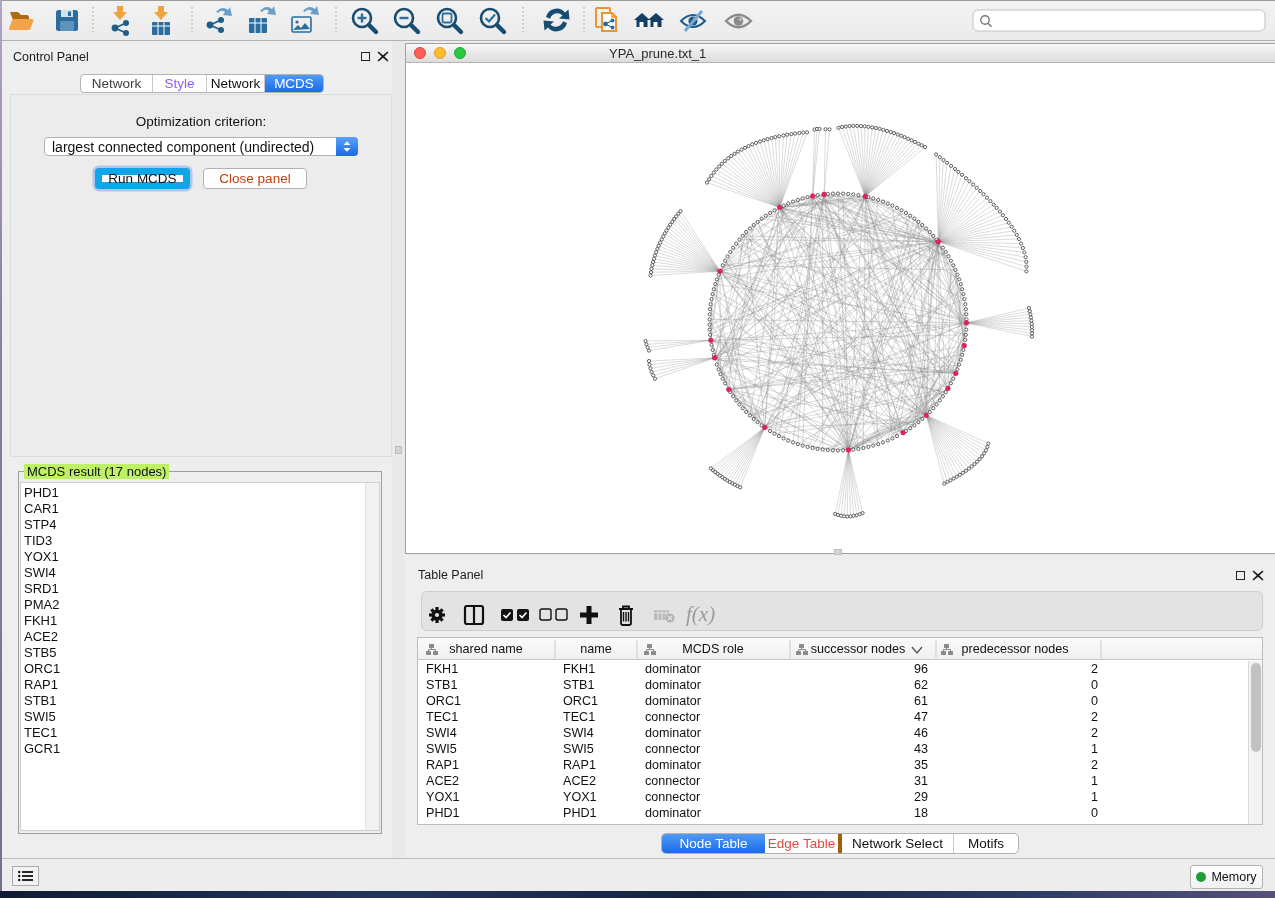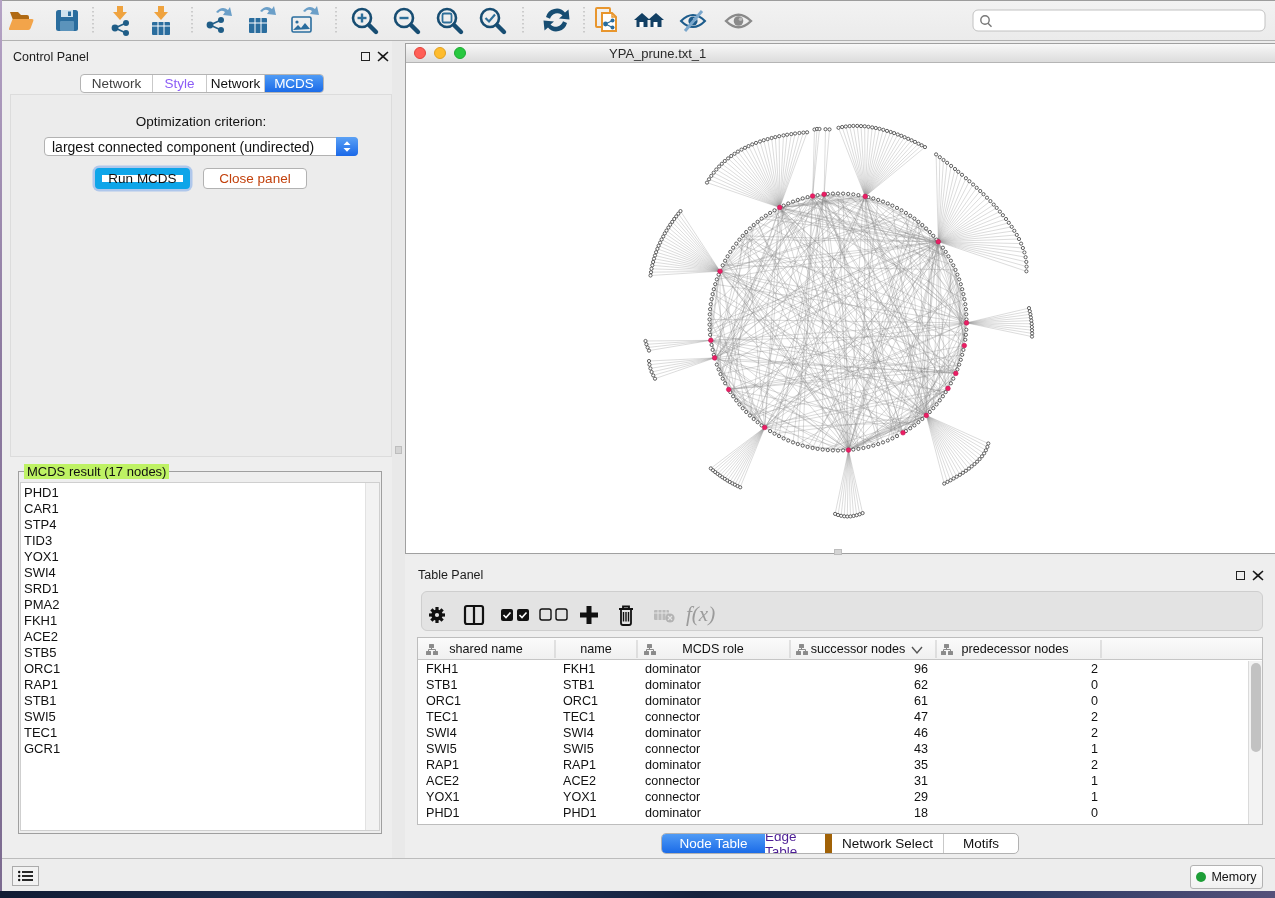--- a/index.html
+++ b/index.html
@@ -1239,21 +1239,21 @@
       <text x="227" y="156">dominator</text>
       <text x="510" y="156" text-anchor="end">18</text>
       <text x="680" y="156" text-anchor="end">0</text>
  </g>
 </svg>
 <div class="abs" style="left:1248px;top:661px;width:14px;height:163px;background:#f3f3f3;border-left:1px solid #dadada"></div>
 <div class="abs" style="left:1250.5px;top:663px;width:10px;height:89px;background:#c2c2c2;border-radius:5px"></div>
 
 <div class="abs" style="left:661px;top:833px;width:358px;height:21px;border:1px solid #b2b2b2;border-radius:5px;background:#fff;display:flex;overflow:hidden;font-size:13.5px">
  <div style="width:103px;display:flex;align-items:center;justify-content:center;color:#fff;background:linear-gradient(#4f9bf5,#1b6be8)">Node Table</div>
- <div style="width:67px;border-right:7px solid #a16207;display:flex;align-items:center;justify-content:center;color:#4c1d95">Edge Table</div>
+ <div style="width:77px;border-right:4px solid #a16207;display:flex;align-items:center;justify-content:center;color:#ef4444">Edge Table</div>
  <div style="width:112px;border-right:1px solid #c9c9c9;display:flex;align-items:center;justify-content:center;color:#111">Network Select</div>
  <div style="flex:1;display:flex;align-items:center;justify-content:center;color:#111">Motifs</div>
 </div>
 
 <div class="abs" style="left:2px;top:858px;width:1273px;height:33px;background:#ededed;border-top:1px solid #bcbcbc"></div>
 <div class="abs" style="left:12px;top:866px;width:27px;height:20px;background:#f2f2f2;border:1px solid #ababab;display:flex;align-items:center;justify-content:center">
  <svg width="16" height="12" viewBox="0 0 16 12">
       <g stroke="#111" stroke-width="1.8">
         <line x1="4" y1="2" x2="15" y2="2"></line>
         <line x1="4" y1="6" x2="15" y2="6"></line>

